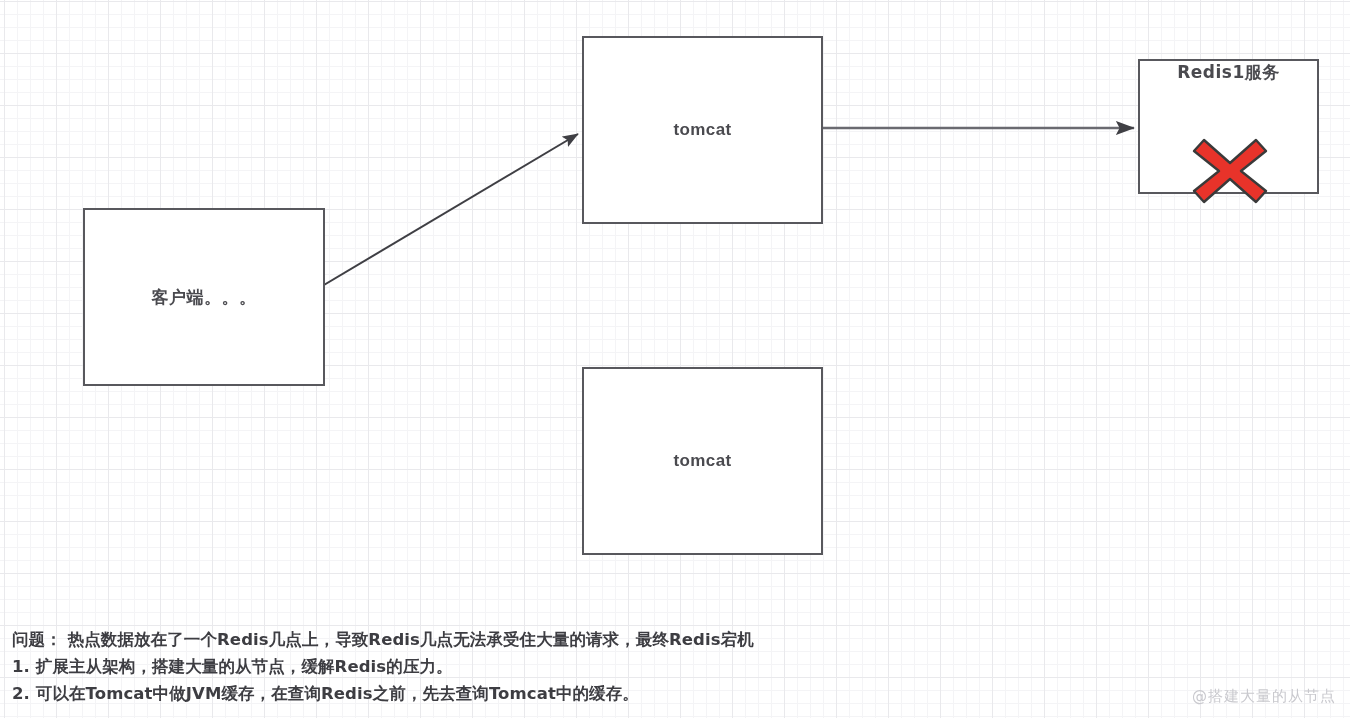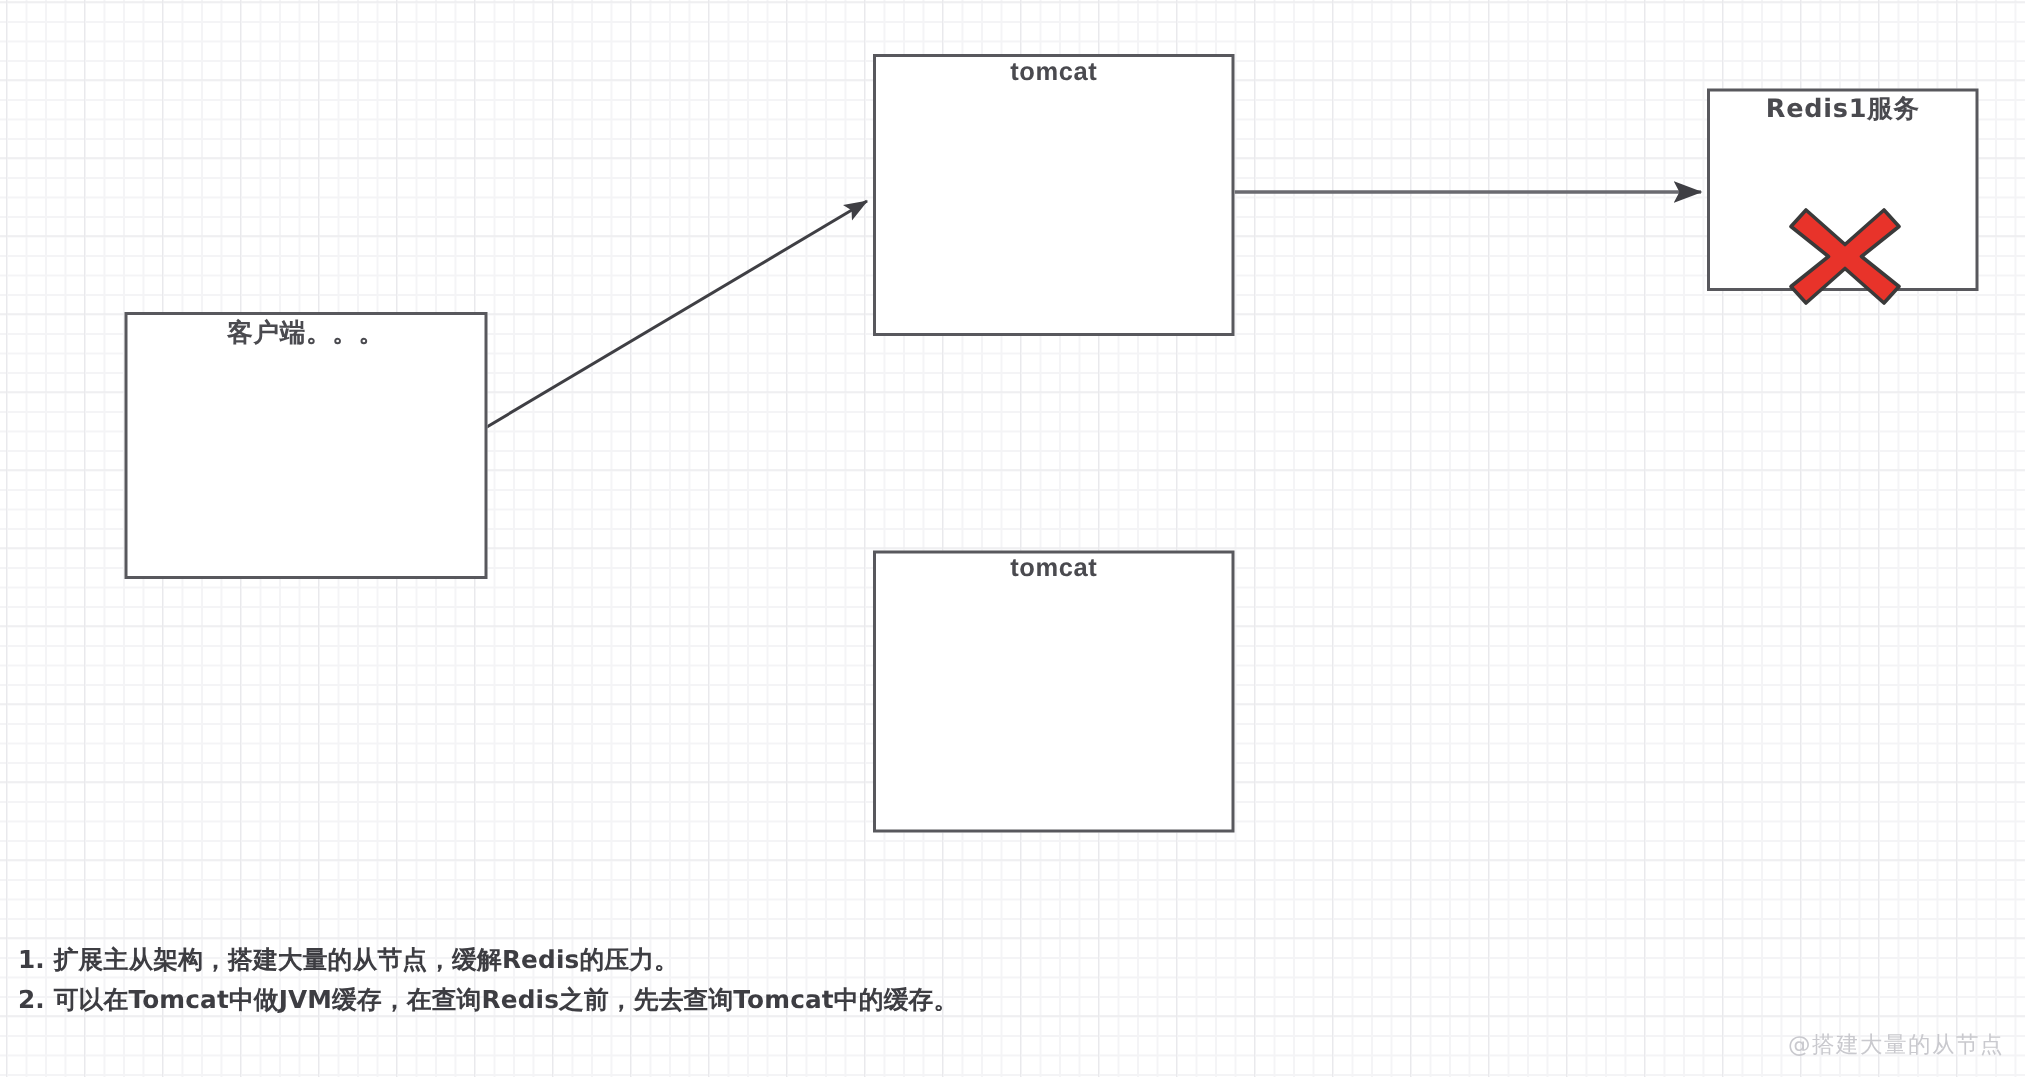--- a/index.html
+++ b/index.html
@@ -23,21 +23,21 @@
     font-family: "Liberation Sans", "DejaVu Sans", sans-serif;
   }
 
   
   .node-box {
     position: absolute;
     box-sizing: border-box;
     background: #ffffff;
     border: 2px solid #58585d;
     display: flex;
-    align-items: flex-start;
+    align-items: center;
     justify-content: center;
   }
   .node-label {
     font-size: 17px;
     font-weight: 700;
     color: #4a4a4f;
     letter-spacing: 0.4px;
     white-space: nowrap;
   }
   .node-label.cjk {
@@ -156,19 +156,20 @@
   </div>
 
   <div id="redis-x">
     <svg viewBox="0 0 80 70" xmlns="http://www.w3.org/2000/svg">
       <path d="M14 4 L40 27 L66 4 L76 15 L51 35 L76 55 L66 66 L40 43 L14 66 L4 55 L29 35 L4 15 Z" fill="#e8332a" stroke="#3a3a3a" stroke-width="2.4" stroke-linejoin="round"></path>
     </svg>
   </div>
 
 
   <div id="caption">
+    <div class="caption-line">问题： 热点数据放在了一个Redis几点上，导致Redis几点无法承受住大量的请求，最终Redis宕机</div>
     <div class="caption-line">1. 扩展主从架构，搭建大量的从节点，缓解Redis的压力。</div>
     <div class="caption-line">2. 可以在Tomcat中做JVM缓存，在查询Redis之前，先去查询Tomcat中的缓存。</div>
   </div>
 
   <div id="watermark">@搭建大量的从节点</div>
 
 </div>
 
 </body></html>

